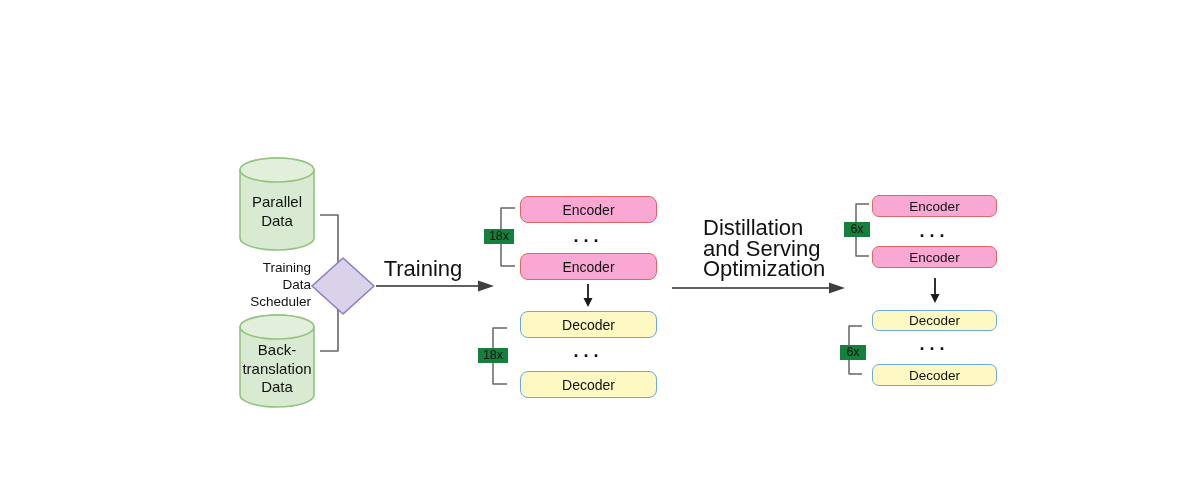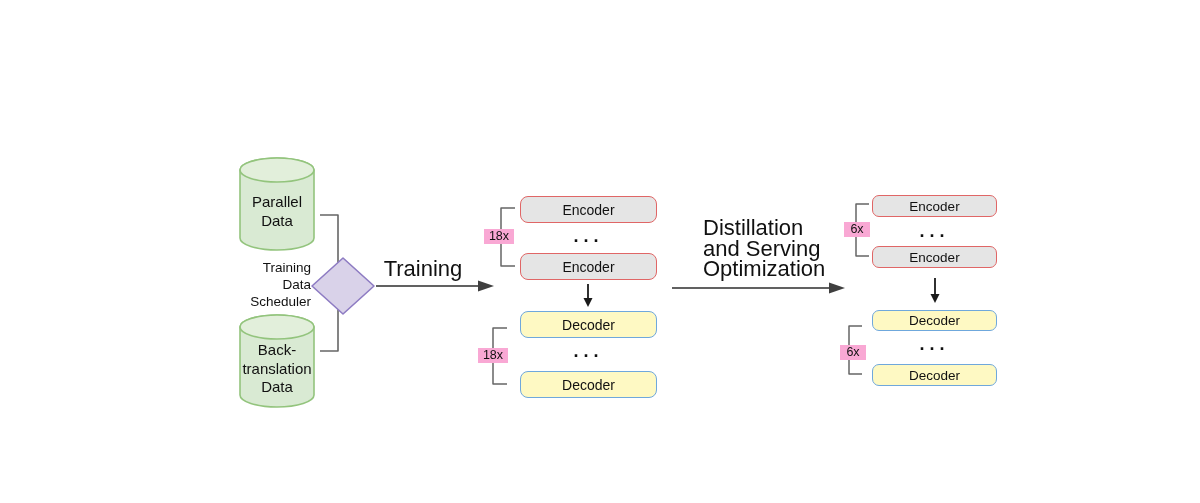--- a/index.html
+++ b/index.html
@@ -21,32 +21,32 @@
   .sched-lbl { font-size: 13.5px; line-height: 17px; }
   .arrow-lbl { font-size: 22px; line-height: 20px; }
   .box {
     position: absolute;
     display: flex; align-items: center; justify-content: center;
     border-radius: 8px;
     border: 1.6px solid;
     font-size: 14px;
     box-sizing: border-box;
   }
-  .box.red  { background: #e5e5e5; border-color: #e06666; }
+  .box.red  { background: #f9a8d4; border-color: #e06666; }
   .box.blue { background: #fef9c3; border-color: #6fa8dc; }
   .box.small { border-radius: 7px; font-size: 13.5px; }
   .ellipsis {
     position: absolute;
     font-weight: 800; font-size: 18px; letter-spacing: 5px;
     line-height: 10px; height: 10px; text-align: center;
   }
   .count {
     position: absolute;
     font-size: 12.5px; line-height: 15px;
-    background: #f9a8d4; text-align: center; padding: 0 1px;
+    background: #15803d; text-align: center; padding: 0 1px;
   }
 </style>
 </head>
 <body>
 
 <div class="canvas">
 
   <svg class="shapes" viewBox="0 0 1200 503">
 
     <g>

